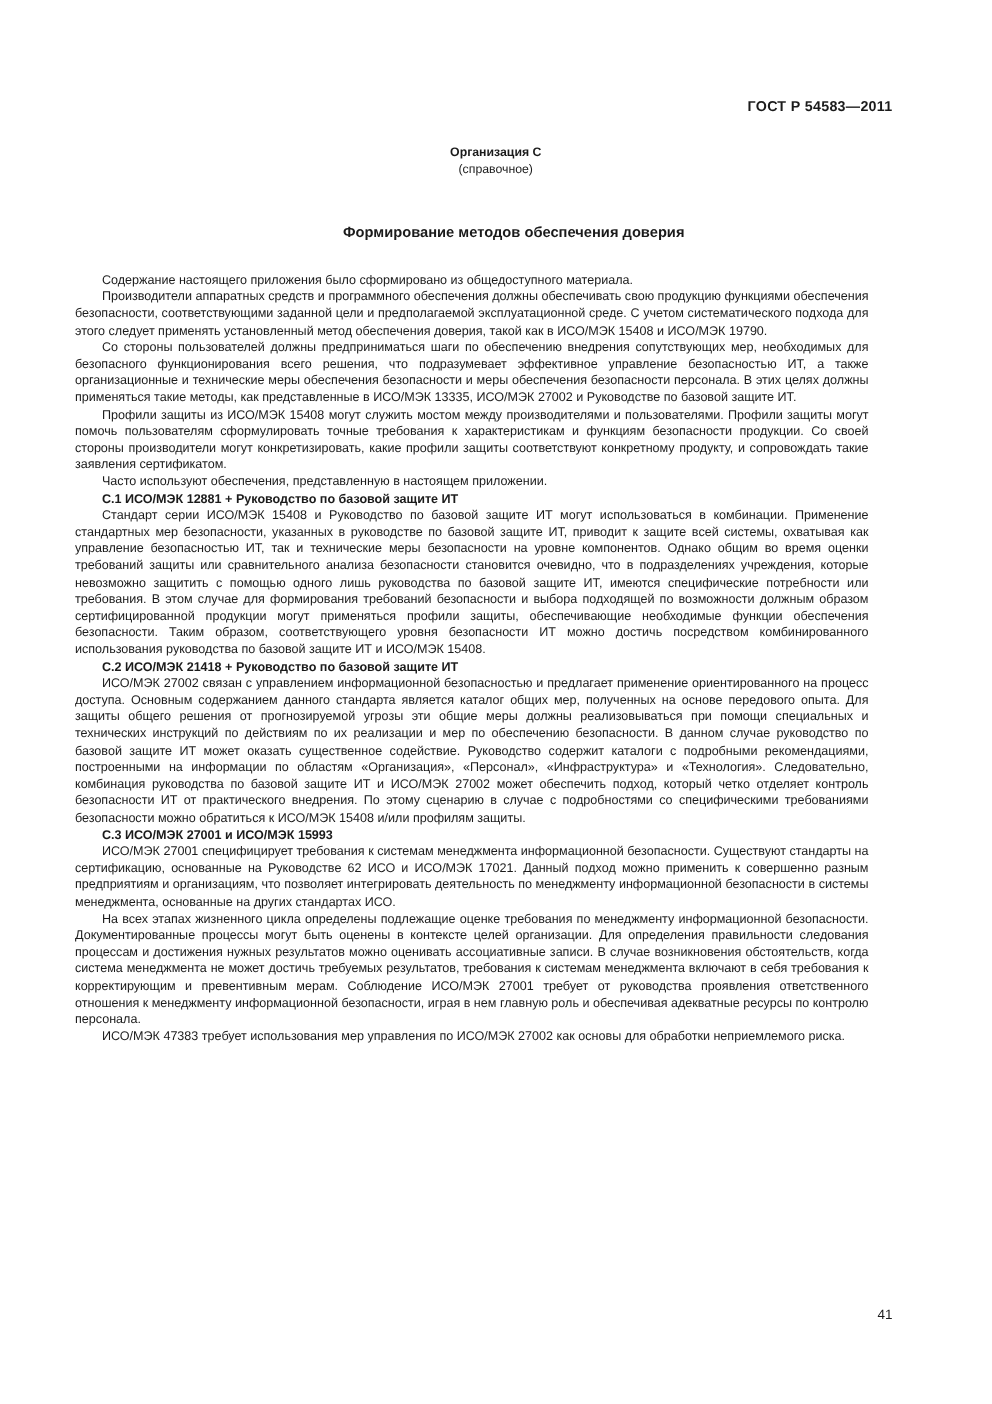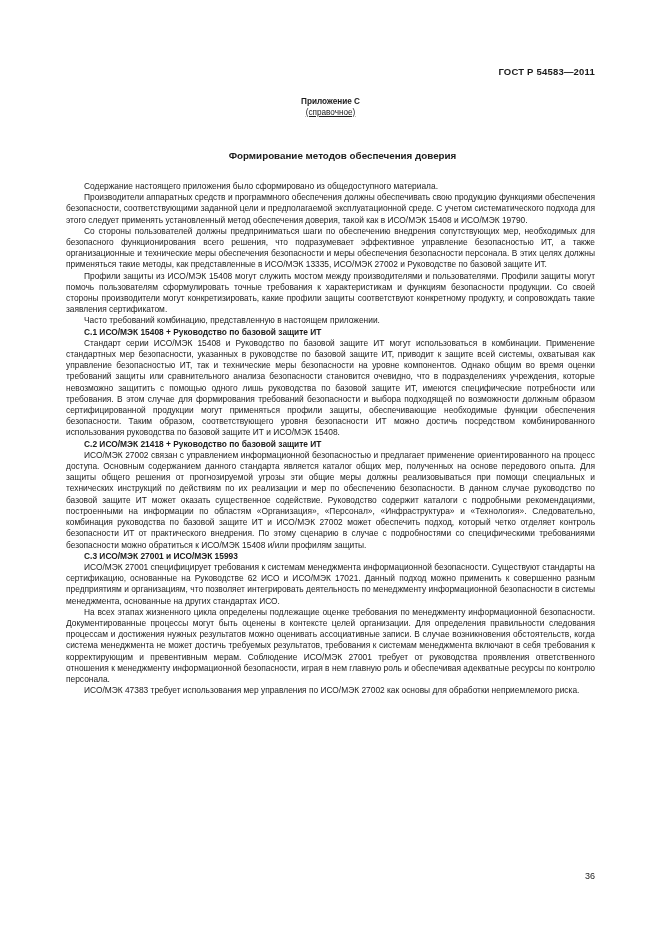--- a/index.html
+++ b/index.html
@@ -21,34 +21,34 @@
     letter-spacing: 0.2px;
   }
   .annex-block {
     position: absolute;
     top: 97px; left: 0; right: 0;
     text-align: center;
     font-size: 8.2px;
     line-height: 10.5px;
   }
   .annex-label { font-weight: bold; }
-  .annex-kind { font-weight: normal; text-decoration: underline; }
+  .annex-kind { font-weight: normal; }
   .doc-title {
     position: absolute;
     top: 150px; left: 0; right: 0;
     margin: 0;
     text-align: center;
     font-size: 9.8px;
     font-weight: bold;
     padding-left: 24px;
   }
   .content {
     position: absolute;
     top: 181px;
-    left: 66px;
+    left: 50px;
     width: 529px;
     font-size: 8.4px;
     line-height: 11.2px;
     text-align: justify;
   }
   .content p {
     margin: 0;
     text-indent: 18px;
   }
   .content p.sec-heading {
@@ -61,36 +61,36 @@
     font-size: 9px;
   }
 </style>
 </head>
 <body>
 
 <div class="page">
   <div class="doc-number">ГОСТ Р 54583—2011</div>
 
   <div class="annex-block">
-    <div class="annex-label">Приложение С</div>
+    <div class="annex-label">Организация С</div>
     <div class="annex-kind">(справочное)</div>
   </div>
 
   <h1 class="doc-title">Формирование методов обеспечения доверия</h1>
 
   <div class="content" id="content">
       <p class="body-para">Содержание настоящего приложения было сформировано из общедоступного материала.</p>
       <p class="body-para">Производители аппаратных средств и программного обеспечения должны обеспечивать свою продукцию функциями обеспечения безопасности, соответствующими заданной цели и предполагаемой эксплуатационной среде. С учетом систематического подхода для этого следует применять установленный метод обеспечения доверия, такой как в ИСО/МЭК 15408 и ИСО/МЭК 19790.</p>
       <p class="body-para">Со стороны пользователей должны предприниматься шаги по обеспечению внедрения сопутствующих мер, необходимых для безопасного функционирования всего решения, что подразумевает эффективное управление безопасностью ИТ, а также организационные и технические меры обеспечения безопасности и меры обеспечения безопасности персонала. В этих целях должны применяться такие методы, как представленные в ИСО/МЭК 13335, ИСО/МЭК 27002 и Руководстве по базовой защите ИТ.</p>
       <p class="body-para">Профили защиты из ИСО/МЭК 15408 могут служить мостом между производителями и пользователями. Профили защиты могут помочь пользователям сформулировать точные требования к характеристикам и функциям безопасности продукции. Со своей стороны производители могут конкретизировать, какие профили защиты соответствуют конкретному продукту, и сопровождать такие заявления сертификатом.</p>
-      <p class="body-para">Часто требований комбинацию, представленную в настоящем приложении.</p>
-      <p class="sec-heading">С.1 ИСО/МЭК 15408 + Руководство по базовой защите ИТ</p>
+      <p class="body-para">Часто используют обеспечения, представленную в настоящем приложении.</p>
+      <p class="sec-heading">С.1 ИСО/МЭК 12881 + Руководство по базовой защите ИТ</p>
       <p class="body-para">Стандарт серии ИСО/МЭК 15408 и Руководство по базовой защите ИТ могут использоваться в комбинации. Применение стандартных мер безопасности, указанных в руководстве по базовой защите ИТ, приводит к защите всей системы, охватывая как управление безопасностью ИТ, так и технические меры безопасности на уровне компонентов. Однако общим во время оценки требований защиты или сравнительного анализа безопасности становится очевидно, что в подразделениях учреждения, которые невозможно защитить с помощью одного лишь руководства по базовой защите ИТ, имеются специфические потребности или требования. В этом случае для формирования требований безопасности и выбора подходящей по возможности должным образом сертифицированной продукции могут применяться профили защиты, обеспечивающие необходимые функции обеспечения безопасности. Таким образом, соответствующего уровня безопасности ИТ можно достичь посредством комбинированного использования руководства по базовой защите ИТ и ИСО/МЭК 15408.</p>
       <p class="sec-heading">С.2 ИСО/МЭК 21418 + Руководство по базовой защите ИТ</p>
       <p class="body-para">ИСО/МЭК 27002 связан с управлением информационной безопасностью и предлагает применение ориентированного на процесс доступа. Основным содержанием данного стандарта является каталог общих мер, полученных на основе передового опыта. Для защиты общего решения от прогнозируемой угрозы эти общие меры должны реализовываться при помощи специальных и технических инструкций по действиям по их реализации и мер по обеспечению безопасности. В данном случае руководство по базовой защите ИТ может оказать существенное содействие. Руководство содержит каталоги с подробными рекомендациями, построенными на информации по областям «Организация», «Персонал», «Инфраструктура» и «Технология». Следовательно, комбинация руководства по базовой защите ИТ и ИСО/МЭК 27002 может обеспечить подход, который четко отделяет контроль безопасности ИТ от практического внедрения. По этому сценарию в случае с подробностями со специфическими требованиями безопасности можно обратиться к ИСО/МЭК 15408 и/или профилям защиты.</p>
       <p class="sec-heading">С.3 ИСО/МЭК 27001 и ИСО/МЭК 15993</p>
       <p class="body-para">ИСО/МЭК 27001 специфицирует требования к системам менеджмента информационной безопасности. Существуют стандарты на сертификацию, основанные на Руководстве 62 ИСО и ИСО/МЭК 17021. Данный подход можно применить к совершенно разным предприятиям и организациям, что позволяет интегрировать деятельность по менеджменту информационной безопасности в системы менеджмента, основанные на других стандартах ИСО.</p>
       <p class="body-para">На всех этапах жизненного цикла определены подлежащие оценке требования по менеджменту информационной безопасности. Документированные процессы могут быть оценены в контексте целей организации. Для определения правильности следования процессам и достижения нужных результатов можно оценивать ассоциативные записи. В случае возникновения обстоятельств, когда система менеджмента не может достичь требуемых результатов, требования к системам менеджмента включают в себя требования к корректирующим и превентивным мерам. Соблюдение ИСО/МЭК 27001 требует от руководства проявления ответственного отношения к менеджменту информационной безопасности, играя в нем главную роль и обеспечивая адекватные ресурсы по контролю персонала.</p>
       <p class="body-para">ИСО/МЭК 47383 требует использования мер управления по ИСО/МЭК 27002 как основы для обработки неприемлемого риска.</p>
     </div>
 
-  <div class="page-number">36</div>
+  <div class="page-number">41</div>
 </div>
 
 </body></html>

